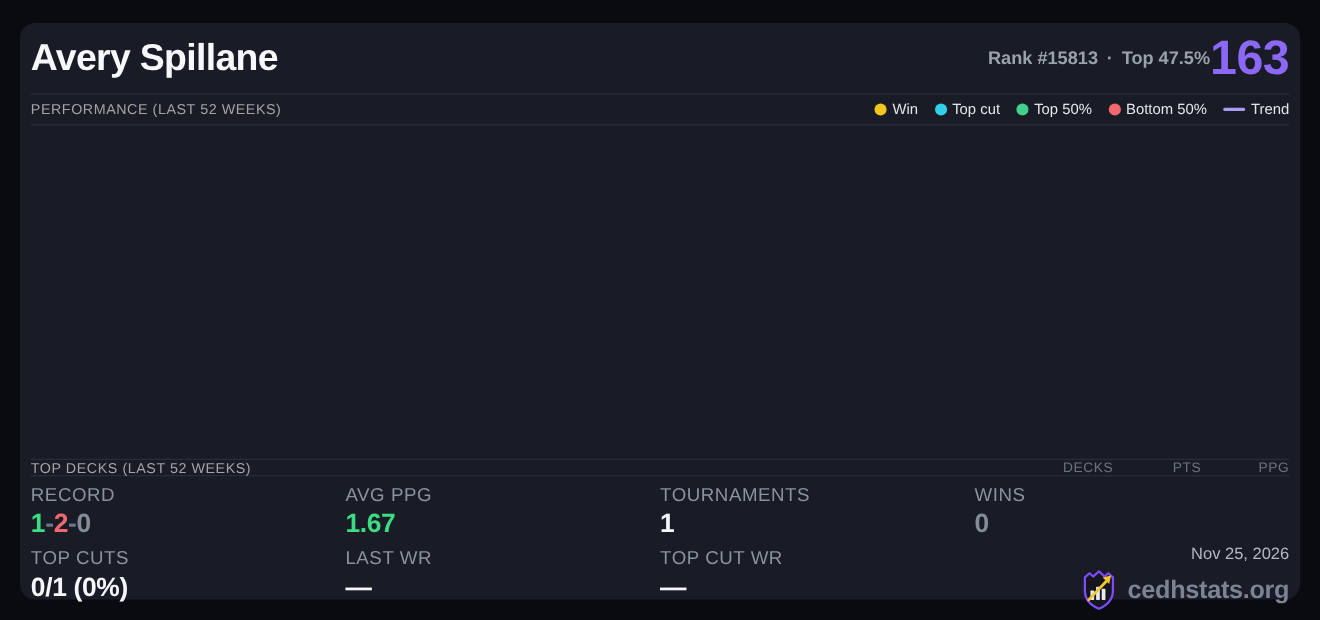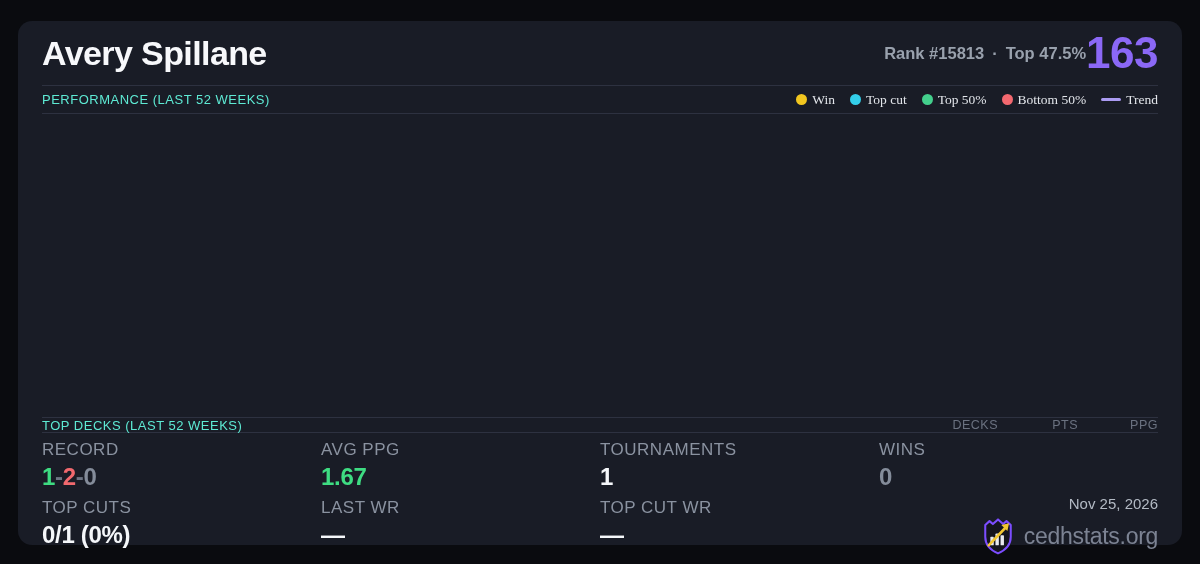--- a/index.html
+++ b/index.html
@@ -1,39 +1,39 @@
 <!DOCTYPE html>
 <html><head>
 <meta charset="utf-8">
 <style>
   * { margin:0; padding:0; box-sizing:border-box; }
   html,body { width:1200px; height:564px; background:#0a0b0f; overflow:hidden;
               font-family:"Liberation Sans", sans-serif; }
 
   .card { position:absolute; left:18px; top:21px; right:18px; bottom:19px;
-          background:#191c26; border-radius:14px; padding:0 24px;
+          background:#191c26; border-radius:14px; padding:0 10px;
           display:flex; flex-direction:column; }
 
   
   .card-header { height:65px; display:flex; justify-content:space-between;
                  align-items:center; border-bottom:1px solid #2d3140; }
   .player-name { font-size:34px; font-weight:800; color:#f7f8fb; letter-spacing:-0.6px; }
   .header-right { display:flex; align-items:center; }
   .rank-text { font-size:16.5px; font-weight:600; color:#99a1ad; display:flex; gap:8px; }
   .rank-sep { color:#99a1ad; }
   .score { font-size:44px; font-weight:800; color:#8b68f6; letter-spacing:-0.5px; }
 
   
   .section-row { height:28px; display:flex; justify-content:space-between;
                  align-items:center; border-bottom:1px solid #2d3140; }
-  .section-label { font-size:13px; color:#5eead4; letter-spacing:0.5px; font-weight:500; }
+  .section-label { font-size:13px; color:#a3a3a3; letter-spacing:0.5px; font-weight:500; }
 
   .legend { display:flex; align-items:center; gap:15px; }
   .legend-item { display:flex; align-items:center; gap:5px;
-                 font-size:13.5px; color:#e2e5ea; font-weight:500;font-family:Liberation Serif, serif; }
+                 font-size:13.5px; color:#e2e5ea; font-weight:500; }
   .dot  { width:11px; height:11px; border-radius:50%; display:inline-block; }
   .line { width:20px; height:3px; border-radius:2px; display:inline-block; }
 
   
   .chart-area { flex:1; }
 
   
   .table-header { height:16px; display:flex; justify-content:space-between;
                   align-items:center; border-top:1px solid #2d3140;
                   border-bottom:1px solid #2d3140; }
@@ -50,21 +50,21 @@
   .c-green { color:#3edc82; }
   .c-red   { color:#f1696e; }
   .c-grey  { color:#848c9a; }
   .c-dash  { color:#6d7584; }
 
   
   .footer-cell { grid-column:4; grid-row:2; display:flex; flex-direction:column;
                  align-items:flex-end; justify-content:flex-start; padding-top:4px; gap:5px; }
   .date { font-size:15px; color:#b3bac4; font-weight:500; }
   .brand { display:flex; align-items:center; gap:9px; }
-  .brand-text { font-size:23px; font-weight:400; color:#7c8393; letter-spacing:-0.3px; }
+  .brand-text { font-size:23px; font-weight:700; color:#7c8393; letter-spacing:-0.3px; }
 </style>
 </head>
 <body>
 
 <div class="card">
 
   <div class="card-header">
     <div class="player-name">Avery Spillane</div>
     <div class="header-right">
       <div class="rank-text">

